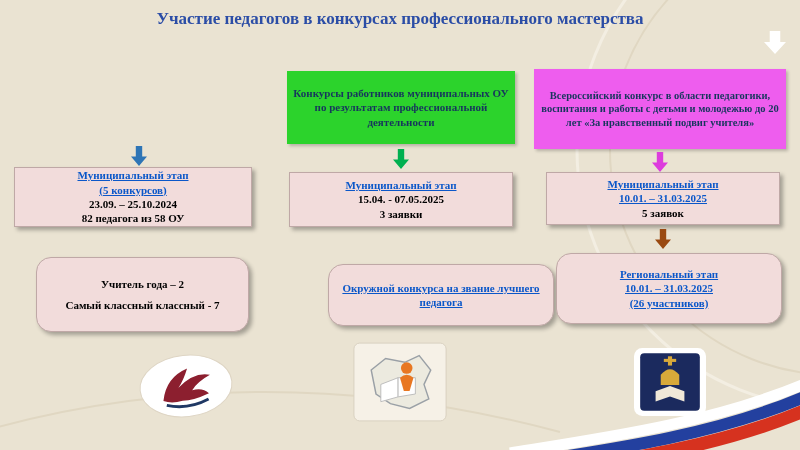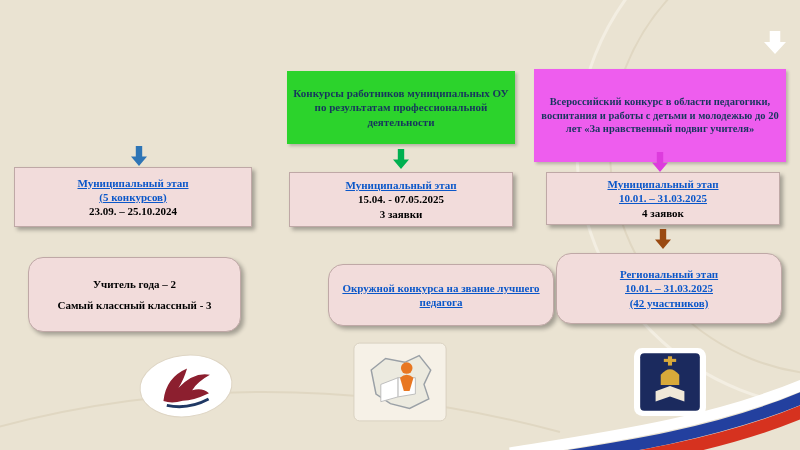--- a/index.html
+++ b/index.html
@@ -23,21 +23,21 @@
   }
 
   .hdr {
     position:absolute; display:flex; align-items:center; justify-content:flex-start;
     text-align:center; font-weight:bold; color:#17365d;
     padding:3px 2px; font-size:11px; line-height:1.3;
     box-shadow:2px 2px 3px rgba(0,0,0,0.22);
   }
   .hdr1 { left:25px;  top:80px; width:228px; height:61px; background:#00b0f0; }
   .hdr2 { left:287px; top:71px; width:228px; height:73px; background:#2cd32c; }
-  .hdr3 { left:534px; top:69px; width:252px; height:93px; background:#ee5dee; font-size:10.5px; }
+  .hdr3 { left:534px; top:69px; width:252px; height:80px; background:#ee5dee; font-size:10.5px; }
 
   .block-arrow {
     position:absolute; width:16px; height:20px;
     clip-path:polygon(30% 0,70% 0,70% 52%,100% 52%,50% 100%,0 52%,30% 52%);
   }
   .a1 { left:131px; top:146px; background:#2e75b6; }
   .a2 { left:393px; top:149px; background:#00b050; }
   .a3 { left:652px; top:152px; background:#dd3cdd; }
   .a4 { left:655px; top:229px; background:#9a4a12; }
 
@@ -45,21 +45,21 @@
     position:absolute; background:#f2dcdb; border:1px solid #bfa8a6;
     box-shadow:3px 3px 4px rgba(0,0,0,0.3);
     display:flex; flex-direction:column; align-items:center; justify-content:center;
     text-align:center; font-size:11px; font-weight:bold; color:#000;
     padding:3px 5px; line-height:1.3;
   }
   .round { border-radius:15px; }
   .stage1 { left:14px;  top:167px; width:238px; height:60px; }
   .stage2 { left:289px; top:172px; width:224px; height:55px; }
   .stage3 { left:546px; top:172px; width:234px; height:53px; }
-  .res1   { left:28px;  top:257px; width:213px; height:75px; row-gap:7px; }
+  .res1   { left:36px;  top:257px; width:213px; height:75px; row-gap:7px; }
   .next2  { left:288px; top:264px; width:226px; height:62px;margin-left:40px; }
   .reg3   { left:556px; top:253px; width:226px; height:71px; }
 
   .lnk {
     color:#0b57c9; text-decoration:underline; font-weight:bold;
     display:block; cursor:pointer;
   }
   .txt { display:block; }
 
   .logo { position:absolute; }
@@ -73,32 +73,34 @@
 <body>
 
 <div class="slide">
 
   <svg class="bg-decor" width="800" height="450">
     <circle cx="835" cy="150" r="225" fill="none" stroke="#e0d7c2" stroke-width="2"></circle>
     <circle cx="835" cy="150" r="258" fill="none" stroke="#f3eee2" stroke-width="3"></circle>
     <path d="M-20,432 Q260,352 560,432" fill="none" stroke="#e0d7c2" stroke-width="2"></path>
   </svg>
 
+  <div class="title">Участие педагогов в конкурсах профессионального мастерства</div>
 
   <div class="white-arrow"></div>
 
   <div class="block-arrow a1"></div>
   <div class="box stage1">
     <a class="lnk">Муниципальный этап</a>
     <a class="lnk">(5 конкурсов)</a>
     <span class="txt">23.09. – 25.10.2024</span>
+    <span class="txt">82 педагога из 58 ОУ</span>
   </div>
   <div class="box round res1">
     <span class="txt">Учитель года – 2</span>
-    <span class="txt">Самый классный классный - 3</span>
+    <span class="txt">Самый классный классный - 7</span>
   </div>
   <svg class="logo logo-pelican" viewBox="0 0 100 70">
     <ellipse cx="50" cy="35" rx="48" ry="32" fill="#ffffff" stroke="#ded5c4" stroke-width="1"></ellipse>
     <path d="M25,48 Q30,24 53,17 Q48,29 42,36 Q60,21 76,26 Q62,32 56,40 Q67,38 73,45 Q56,51 45,50 Q33,52 25,48 Z" fill="#8c1f2f"></path>
     <path d="M28,53 Q50,60 72,51" stroke="#1f3864" stroke-width="3" fill="none"></path>
   </svg>
 
   <div class="hdr hdr2">
     <span>Конкурсы работников муниципальных ОУ по результатам профессиональной деятельности</span>
   </div>
@@ -120,27 +122,27 @@
     <path d="M50,38 Q57,32 64,38 L60,52 L54,52 Z" fill="#e87722"></path>
   </svg>
 
   <div class="hdr hdr3">
     <span>Всероссийский конкурс в области педагогики, воспитания и работы с детьми и молодежью до 20 лет «За нравственный подвиг учителя»</span>
   </div>
   <div class="block-arrow a3"></div>
   <div class="box stage3">
     <a class="lnk">Муниципальный этап</a>
     <a class="lnk">10.01. – 31.03.2025</a>
-    <span class="txt">4 заявок</span>
+    <span class="txt">5 заявок</span>
   </div>
   <div class="block-arrow a4"></div>
   <div class="box round reg3">
     <a class="lnk">Региональный этап</a>
     <a class="lnk">10.01. – 31.03.2025</a>
-    <a class="lnk">(42 участников)</a>
+    <a class="lnk">(26 участников)</a>
   </div>
   <svg class="logo logo-emblem" viewBox="0 0 70 66">
     <rect x="0" y="0" width="70" height="66" rx="8" fill="#ffffff"></rect>
     <rect x="6" y="5" width="58" height="56" rx="4" fill="#1b2a5e"></rect>
     <rect x="33" y="8" width="4" height="9" fill="#d8a93a"></rect>
     <rect x="29" y="10.5" width="12" height="3" fill="#d8a93a"></rect>
     <path d="M26,26 Q35,15 44,26 L44,36 L26,36 Z" fill="#d8a93a"></path>
     <path d="M21,42 L35,37 L49,42 L49,52 L35,47 L21,52 Z" fill="#f0e8d8"></path>
   </svg>
 

